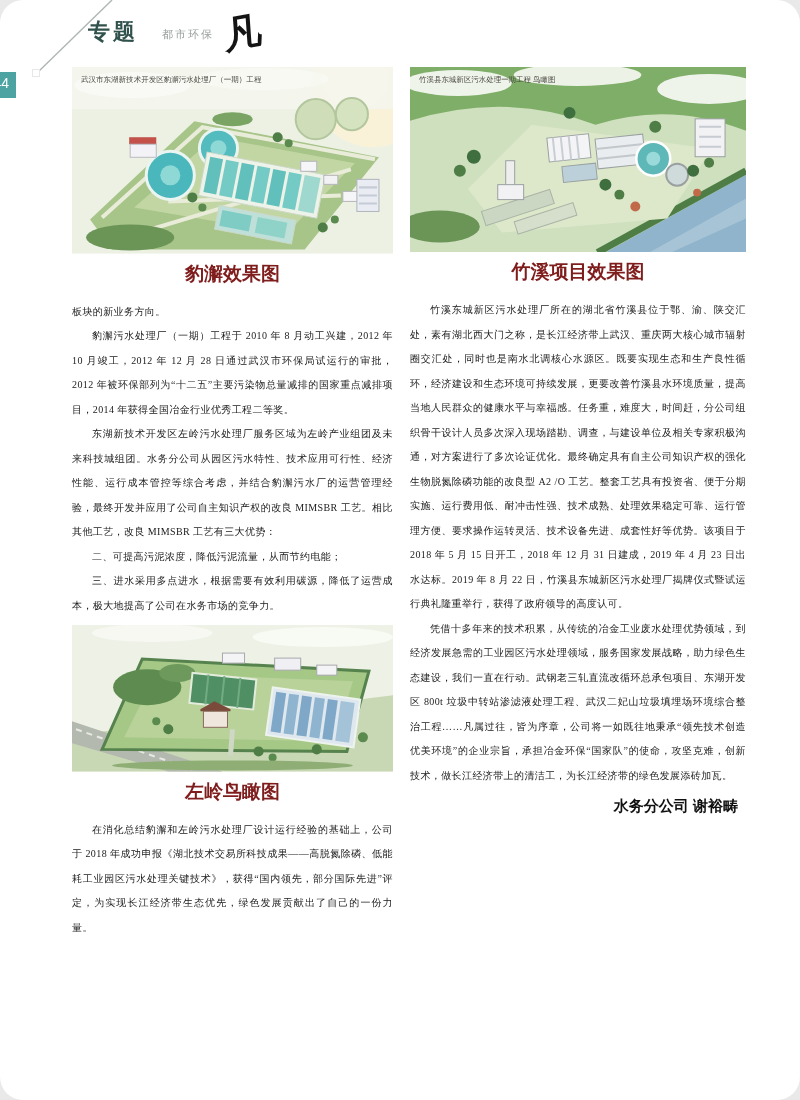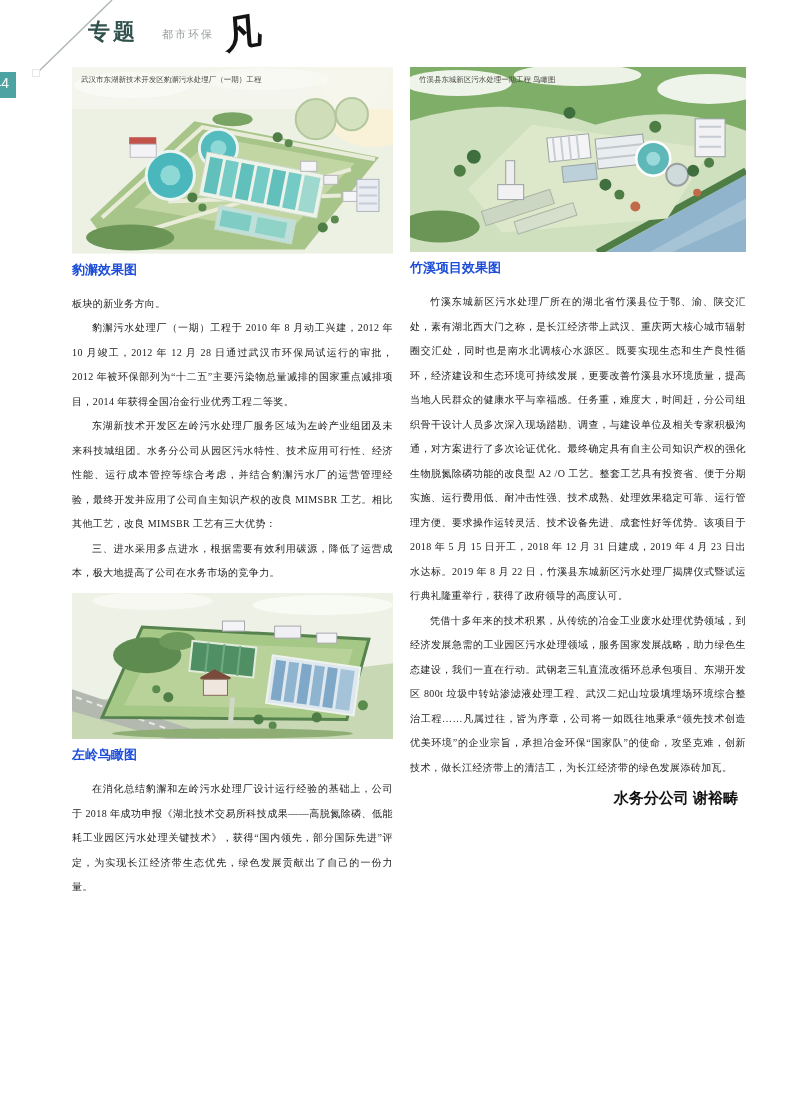--- a/index.html
+++ b/index.html
@@ -1,17 +1,17 @@
 <!DOCTYPE html>
 <html><head>
 <meta charset="utf-8">
 <style>
   html,body{margin:0;padding:0;background:#e9e9e9;}
   .page{position:relative;width:800px;height:1100px;background:#ffffff;margin:0 auto;overflow:hidden;
-        font-family:"Liberation Serif","DejaVu Serif",serif;color:#1b1b1b;}
+        font-family:"Liberation Serif","DejaVu Serif",serif;color:#1b1b1b;border-radius:23px;}
 
   
   .hdr-svg{position:absolute;left:0;top:0;width:220px;height:110px;}
   .section-label{position:absolute;left:88px;top:17px;font-family:"Liberation Sans",sans-serif;
         font-weight:bold;font-size:22px;letter-spacing:3px;color:#31524c;}
   .mag-name{position:absolute;left:162px;top:27px;font-family:"Liberation Sans",sans-serif;
         font-size:11px;letter-spacing:2px;color:#9aa09e;}
   .logo-glyph{position:absolute;left:224px;top:8px;font-size:38px;font-weight:bold;color:#141414;
         transform:rotate(-10deg) skewX(-6deg);font-family:"Liberation Serif",serif;}
   .pagenum-box{position:absolute;left:0;top:72px;width:16px;height:26px;background:#4da2a2;}
@@ -22,22 +22,22 @@
 
   
   .col{position:absolute;top:67px;}
   .col-left{left:72px;width:321px;}
   .col-right{left:410px;width:336px;}
   .para{margin:0;font-size:10px;line-height:24.5px;text-align:justify;letter-spacing:.4px;
         text-justify:inter-ideograph;}
   .para.indent{text-indent:2em;}
   .fig{position:relative;width:100%;}
   .fig svg{display:block;width:100%;height:auto;}
-  .fig-caption{font-family:"Liberation Sans",sans-serif;font-weight:bold;font-size:13px;
-        color:#1d4ed8;text-align:left;margin:7px 0 13px 0;}
+  .fig-caption{font-family:"Liberation Sans",sans-serif;font-weight:bold;font-size:19px;
+        color:#7f1d1d;text-align:center;margin:7px 0 13px 0;}
   .byline{font-family:"Liberation Sans",sans-serif;font-weight:bold;font-size:15px;color:#101010;
         text-align:right;margin:9px 8px 0 0;}
   .overlay-title{font-size:7.5px;fill:#4a4a42;font-family:"Liberation Sans",sans-serif;}
 </style>
 </head>
 <body>
 
 <div class="page">
 
   <svg class="hdr-svg" viewBox="0 0 220 110">
@@ -101,20 +101,21 @@
 
         <text class="overlay-title" x="9" y="15">武汉市东湖新技术开发区豹澥污水处理厂（一期）工程</text>
       </svg>
     </div>
     <div class="fig-caption">豹澥效果图</div>
 
     <div>
         <p class="para">板块的新业务方向。</p>
         <p class="para indent">豹澥污水处理厂（一期）工程于 2010 年 8 月动工兴建，2012 年 10 月竣工，2012 年 12 月 28 日通过武汉市环保局试运行的审批，2012 年被环保部列为“十二五”主要污染物总量减排的国家重点减排项目，2014 年获得全国冶金行业优秀工程二等奖。</p>
         <p class="para indent">东湖新技术开发区左岭污水处理厂服务区域为左岭产业组团及未来科技城组团。水务分公司从园区污水特性、技术应用可行性、经济性能、运行成本管控等综合考虑，并结合豹澥污水厂的运营管理经验，最终开发并应用了公司自主知识产权的改良 MIMSBR 工艺。相比其他工艺，改良 MIMSBR 工艺有三大优势：</p>
+        <p class="para indent">二、可提高污泥浓度，降低污泥流量，从而节约电能；</p>
         <p class="para indent">三、进水采用多点进水，根据需要有效利用碳源，降低了运营成本，极大地提高了公司在水务市场的竞争力。</p>
       </div>
 
     <div class="fig" style="margin-top:7px;">
       <svg viewBox="0 0 320 146">
         <rect width="320" height="146" fill="#eef2e6"></rect>
         <ellipse cx="250" cy="12" rx="70" ry="10" fill="#f8faf4"></ellipse>
         <ellipse cx="80" cy="8" rx="60" ry="9" fill="#f6f8f1"></ellipse>
         <polygon points="0,110 320,70 320,146 0,146" fill="#c9d8b4"></polygon>
         <polygon points="0,96 150,146 96,146 0,118" fill="#b4b9b0"></polygon>

